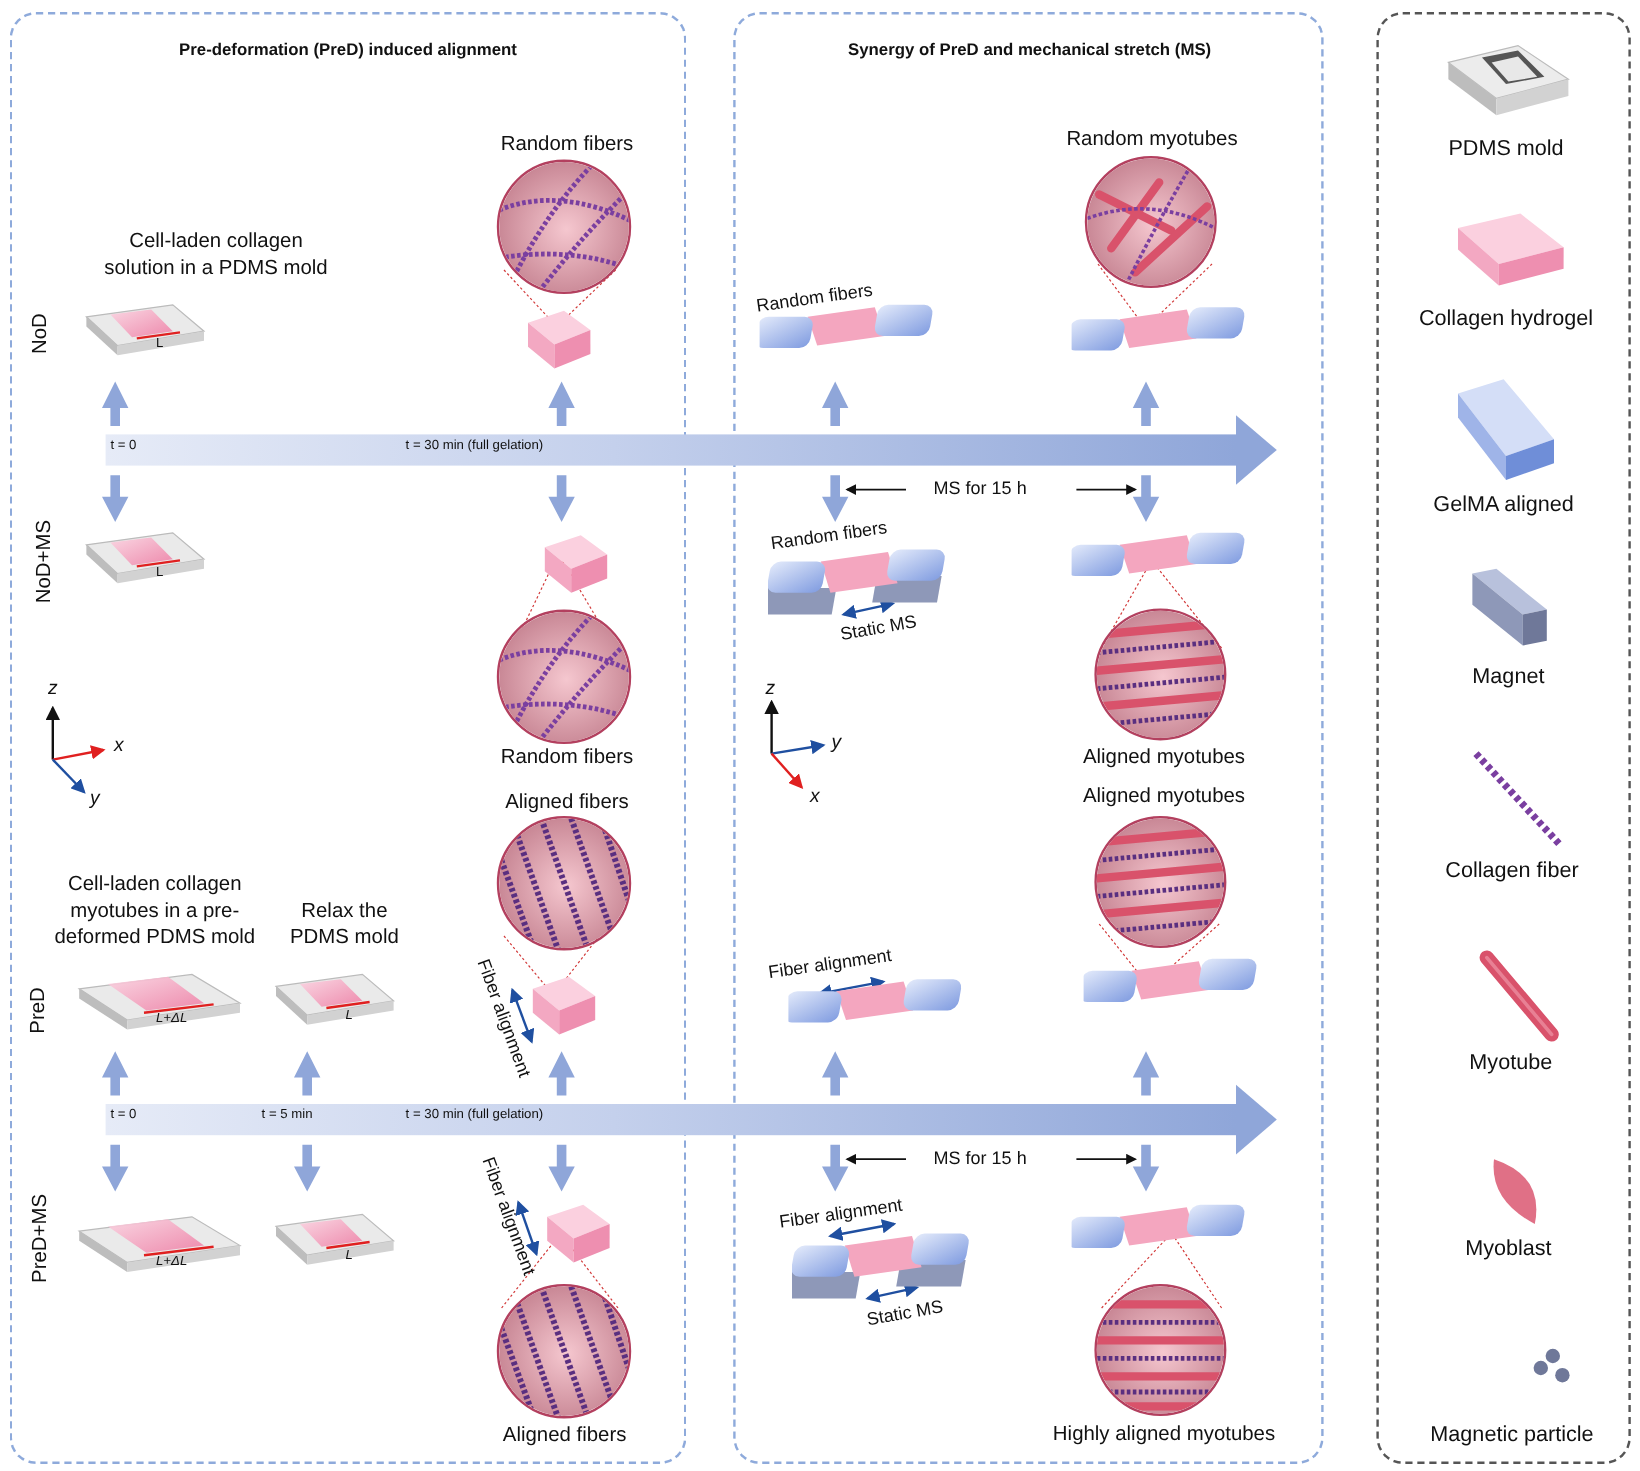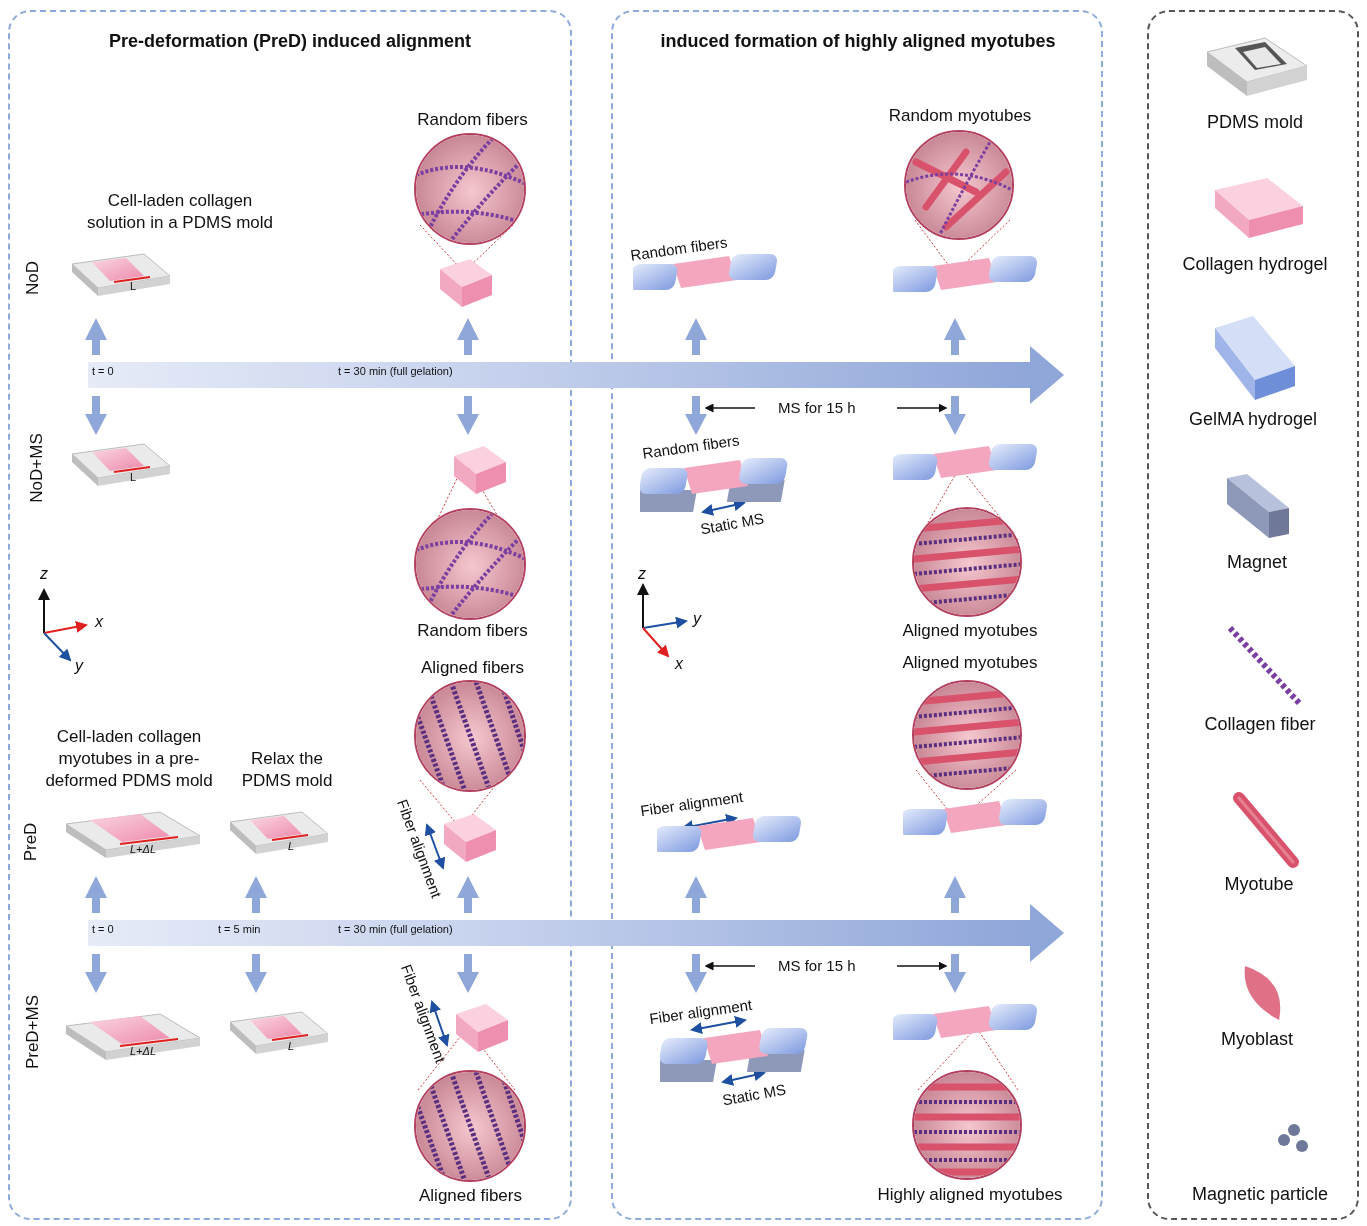--- a/index.html
+++ b/index.html
@@ -1,21 +1,21 @@
 <!DOCTYPE html>
 <html><head>
 <meta charset="utf-8">
 <style>
   html, body { margin:0; padding:0; background:#ffffff; }
   body { width:1367px; height:1226px; position:relative; overflow:hidden;
          font-family:"Liberation Sans", sans-serif; color:#111; }
   .abs { position:absolute; }
   .panel { position:absolute; border:2px dashed #8eaadb; border-radius:22px; box-sizing:border-box; }
   .panel.legend-panel { border-color:#555; }
-  .title { position:absolute; font-weight:bold; font-size:18px; text-align:center; line-height:23px; }
+  .title { position:absolute; font-weight:bold; font-size:14px; text-align:center; line-height:23px; }
   .lbl { position:absolute; font-size:17px; text-align:center; white-space:nowrap; line-height:22px; }
   .lbl-sm { position:absolute; font-size:15px; white-space:nowrap; }
   .row-lbl { position:absolute; font-size:17px; transform:rotate(-90deg); transform-origin:center; white-space:nowrap; }
   .timeline { position:absolute; height:26px;
               background:linear-gradient(90deg,#e6ebf7 0%,#c4d0ec 45%,#8fa6d9 100%); }
   .timeline-head { position:absolute; width:0; height:0;
               border-top:29px solid transparent; border-bottom:29px solid transparent;
               border-left:34px solid #8fa6d9; }
   .tl-text { position:absolute; font-size:11px; white-space:nowrap; }
   .circle { position:absolute; border-radius:50%; border:2px solid #b3405f; overflow:hidden; box-sizing:border-box; }
@@ -55,21 +55,21 @@
 </svg>
 
 <div class="panel" style="left:8px;top:10px;width:564px;height:1210px;"></div>
 <div class="panel" style="left:611px;top:10px;width:492px;height:1210px;"></div>
 <div class="panel legend-panel" style="left:1147px;top:10px;width:212px;height:1210px;"></div>
 
 <div class="title" style="left:30px;top:30px;width:520px;">
   <div>Pre-deformation (PreD) induced alignment</div>
 </div>
 <div class="title" style="left:620px;top:30px;width:476px;">
-  <div>induced formation of highly aligned myotubes</div>
+  <div>Synergy of PreD and mechanical stretch (MS)</div>
 </div>
 
 <div class="timeline" style="left:88px;top:362px;width:942px;"></div>
 <div class="timeline-head" style="left:1030px;top:346px;"></div>
 <div class="timeline" style="left:88px;top:920px;width:942px;"></div>
 <div class="timeline-head" style="left:1030px;top:904px;"></div>
 
 <div class="tl-text" style="left:92px;top:365px;">t = 0</div>
 <div class="tl-text" style="left:338px;top:365px;">t = 30 min (full gelation)</div>
 <div class="tl-text" style="left:92px;top:923px;">t = 0</div>
@@ -430,21 +430,21 @@
     <polygon points="54,50 108,36 108,54 54,68" fill="#ee8fb0"></polygon>
   </svg>
   <div class="legend-label">Collagen hydrogel</div>
 </div>
 <div class="legend-item" style="left:1148px;top:310px;">
   <svg width="120" height="95" viewBox="0 0 120 95">
     <polygon points="22,18 60,6 102,56 62,70" fill="#d4def7"></polygon>
     <polygon points="22,18 62,70 62,90 22,38" fill="#9fb4e8"></polygon>
     <polygon points="62,70 102,56 102,76 62,90" fill="#6f8ed8"></polygon>
   </svg>
-  <div class="legend-label">GelMA hydrogel</div>
+  <div class="legend-label">GelMA aligned</div>
 </div>
 <div class="legend-item" style="left:1152px;top:468px;">
   <svg width="120" height="80" viewBox="0 0 120 80">
     <polygon points="30,10 50,6 92,40 72,44" fill="#b8c1dc"></polygon>
     <polygon points="30,10 72,44 72,70 30,36" fill="#8e98b8"></polygon>
     <polygon points="72,44 92,40 92,66 72,70" fill="#6f7899"></polygon>
   </svg>
   <div class="legend-label">Magnet</div>
 </div>
 <div class="legend-item" style="left:1155px;top:620px;">

